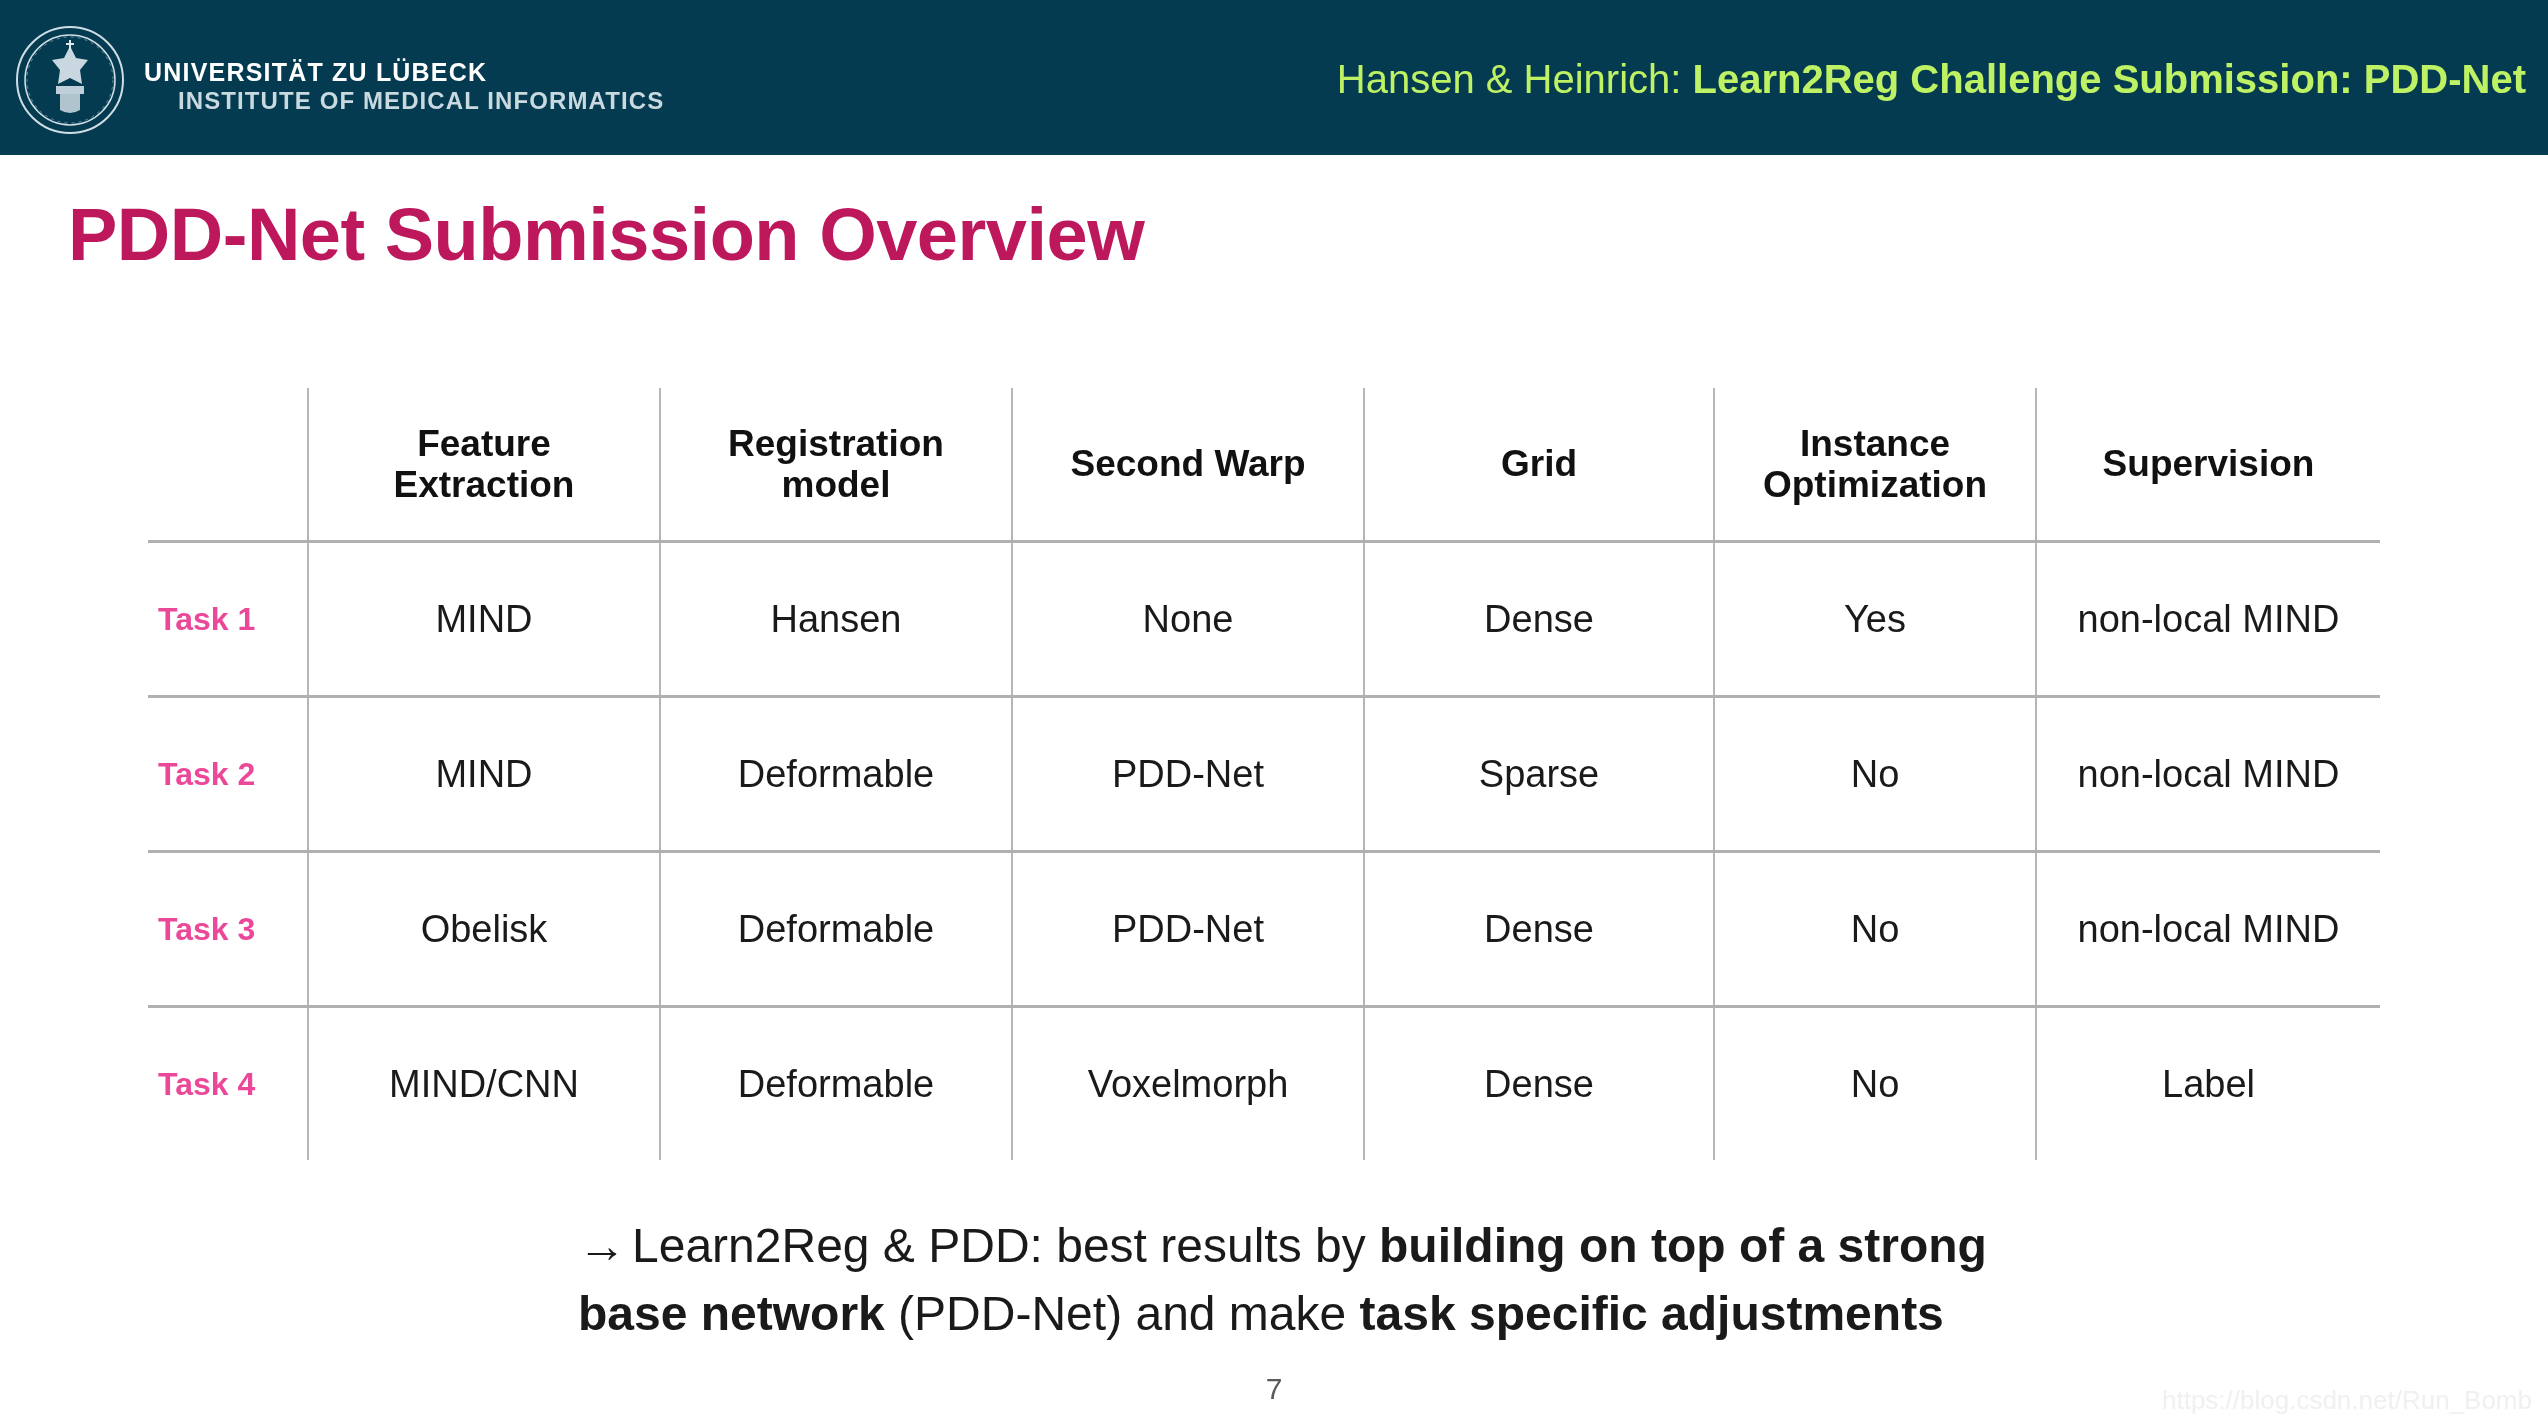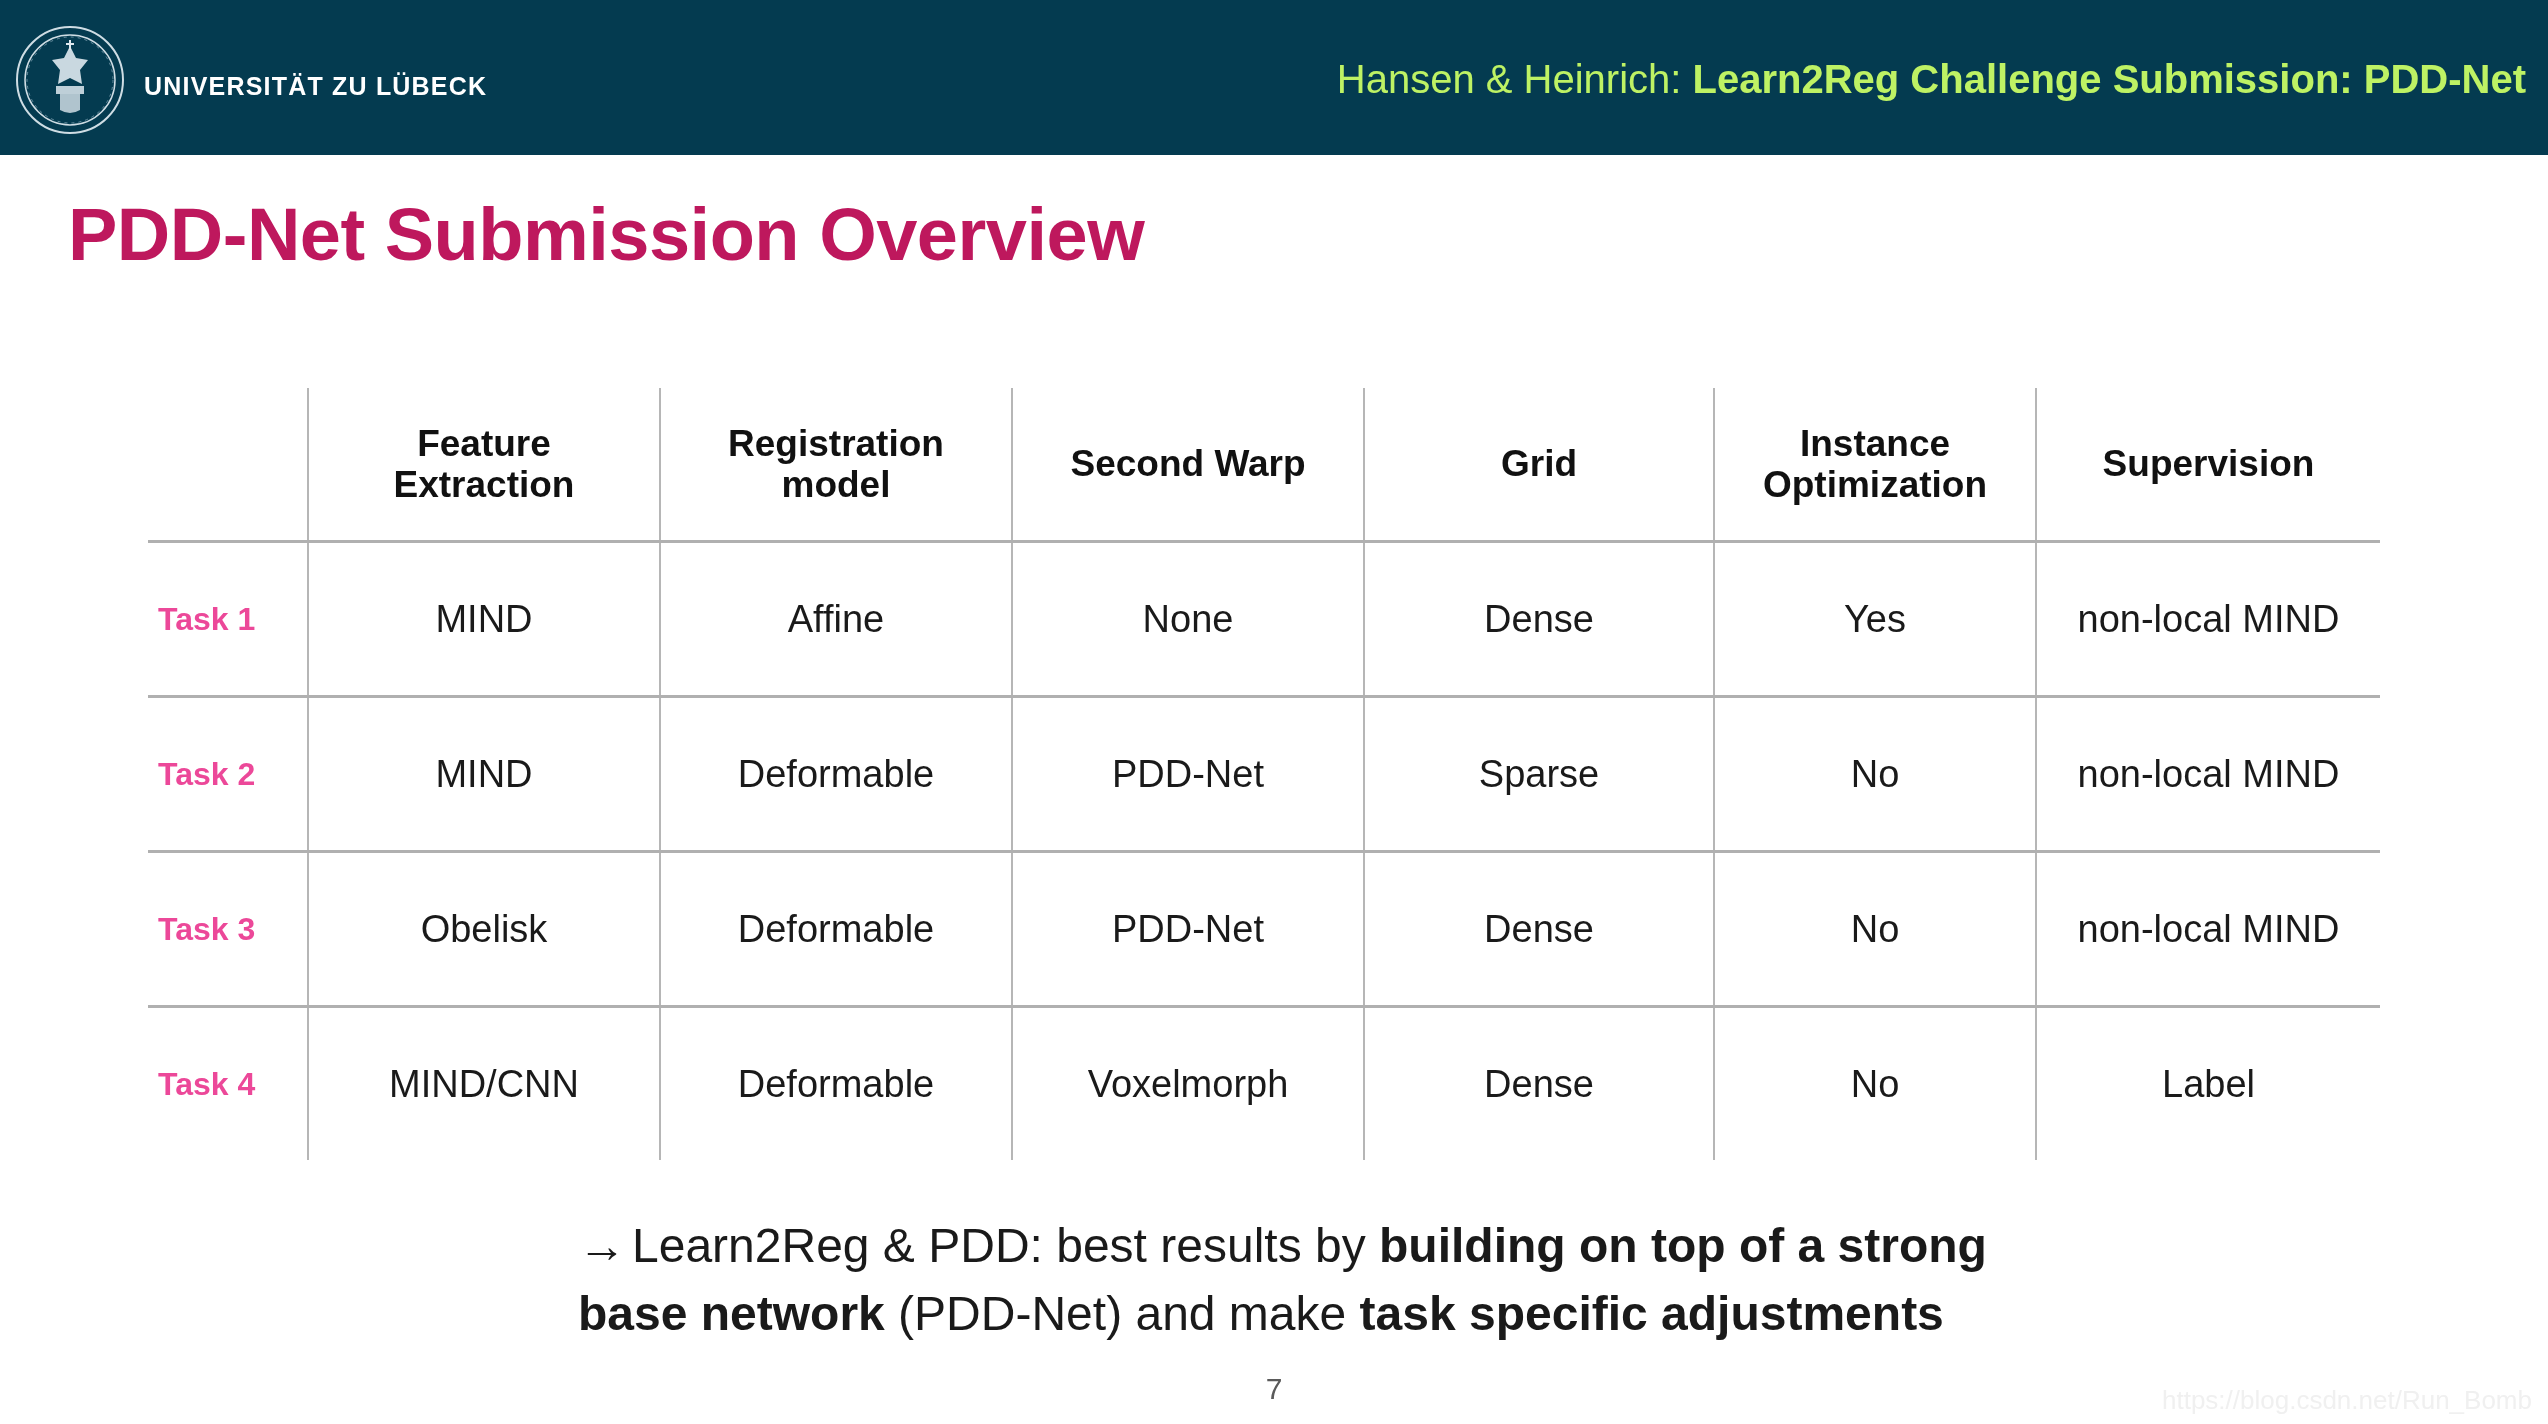--- a/index.html
+++ b/index.html
@@ -179,20 +179,21 @@
         <circle cx="56" cy="56" r="45" fill="none" stroke="#cfdde4" stroke-width="1.5"></circle>
         <circle cx="56" cy="56" r="43" fill="none" stroke="#7fa2b3" stroke-width="0.8" stroke-dasharray="3 4"></circle>
         <path d="M56 22 L62 34 L74 36 L66 46 L68 60 L56 54 L44 60 L46 46 L38 36 L50 34 Z" fill="#dfeaf0" opacity="0.9"></path>
         <path d="M42 62 h28 v8 h-28 z" fill="#dfeaf0" opacity="0.85"></path>
         <path d="M46 70 h20 v16 q-10 6 -20 0 z" fill="#cfdde4" opacity="0.85"></path>
         <path d="M56 16 v10 M52 20 h8" stroke="#dfeaf0" stroke-width="2" fill="none"></path>
       </svg>
     </div>
     <div id="brand-text">
       <div id="brand-line1">UNIVERSITÄT ZU LÜBECK</div>
+      <div id="brand-line2">INSTITUTE OF MEDICAL INFORMATICS</div>
     </div>
   </div>
 
   <div id="banner-title">
     <span class="light">Hansen &amp; Heinrich: </span><span class="strong">Learn2Reg Challenge Submission: PDD-Net</span>
   </div>
 </div>
 
 <div id="slide-title">PDD-Net Submission Overview</div>
 
@@ -229,21 +230,21 @@
       </th>
       <th>
         <span>Supervision</span>
       </th>
     </tr>
   </thead>
   <tbody>
     <tr>
       <td class="rowhead">Task 1</td>
       <td>MIND</td>
-      <td>Affine</td>
+      <td>Hansen</td>
       <td>None</td>
       <td>Dense</td>
       <td>Yes</td>
       <td>non-local MIND</td>
     </tr>
     <tr>
       <td class="rowhead">Task 2</td>
       <td>MIND</td>
       <td>Deformable</td>
       <td>PDD-Net</td>

